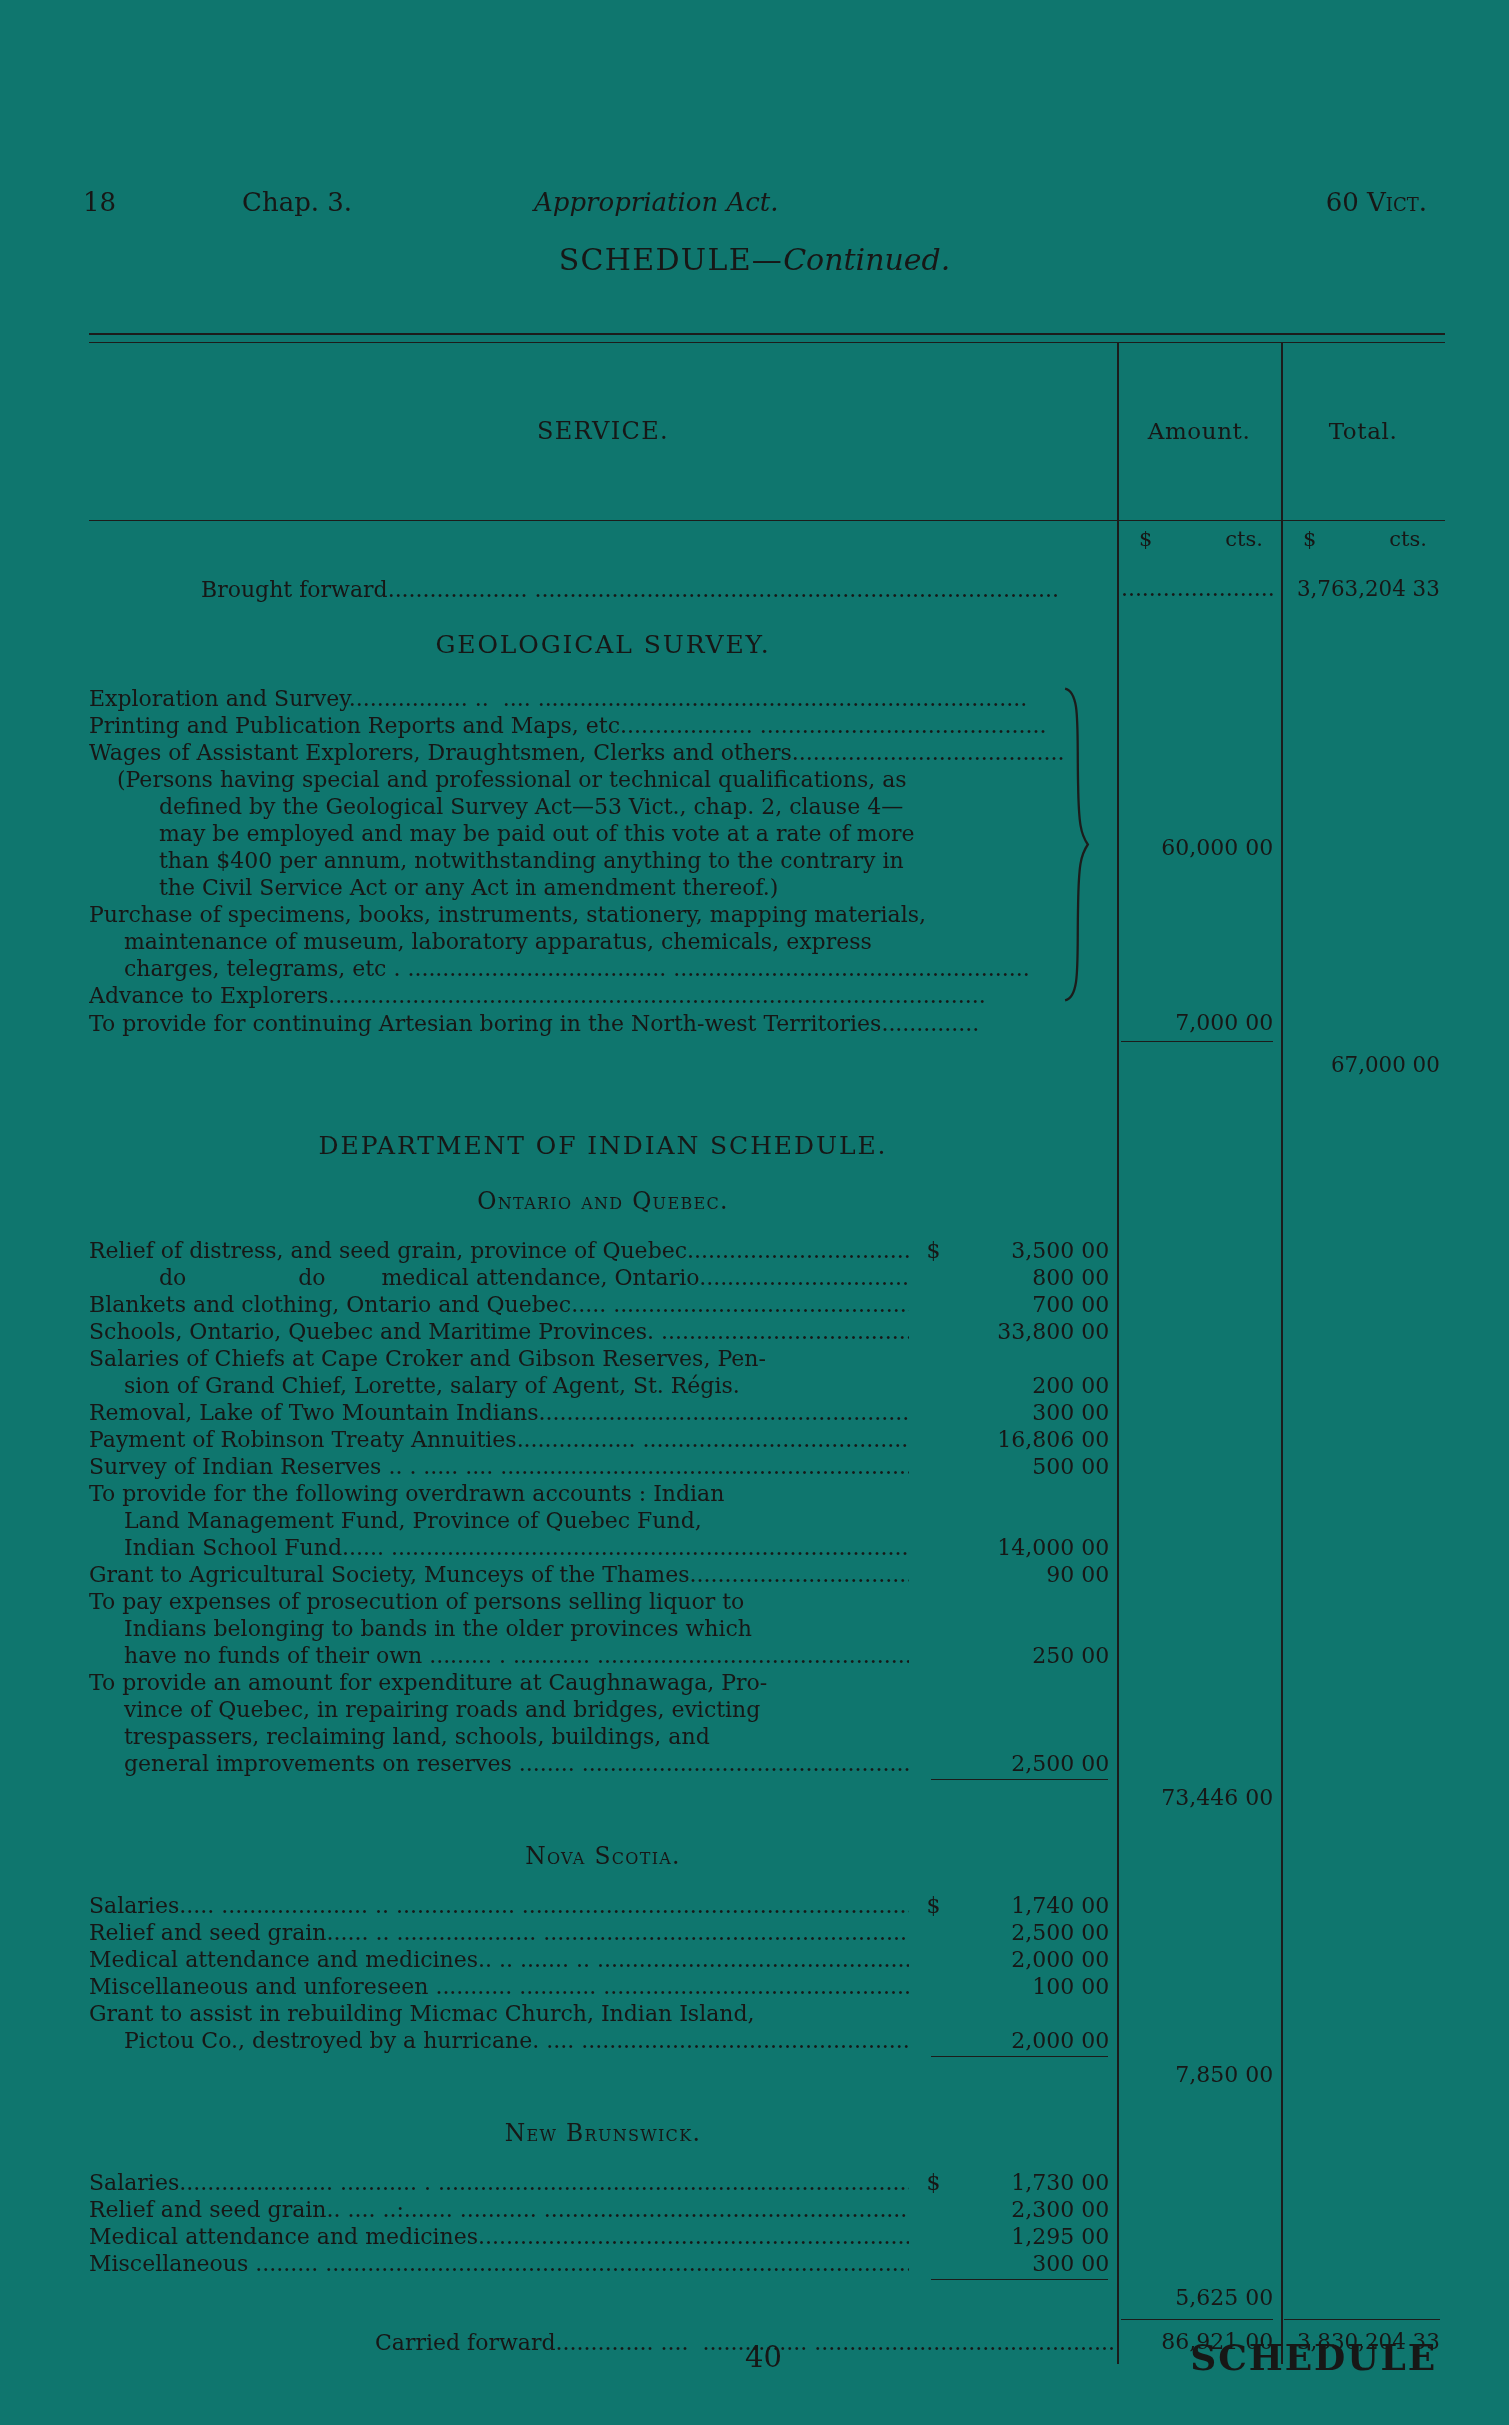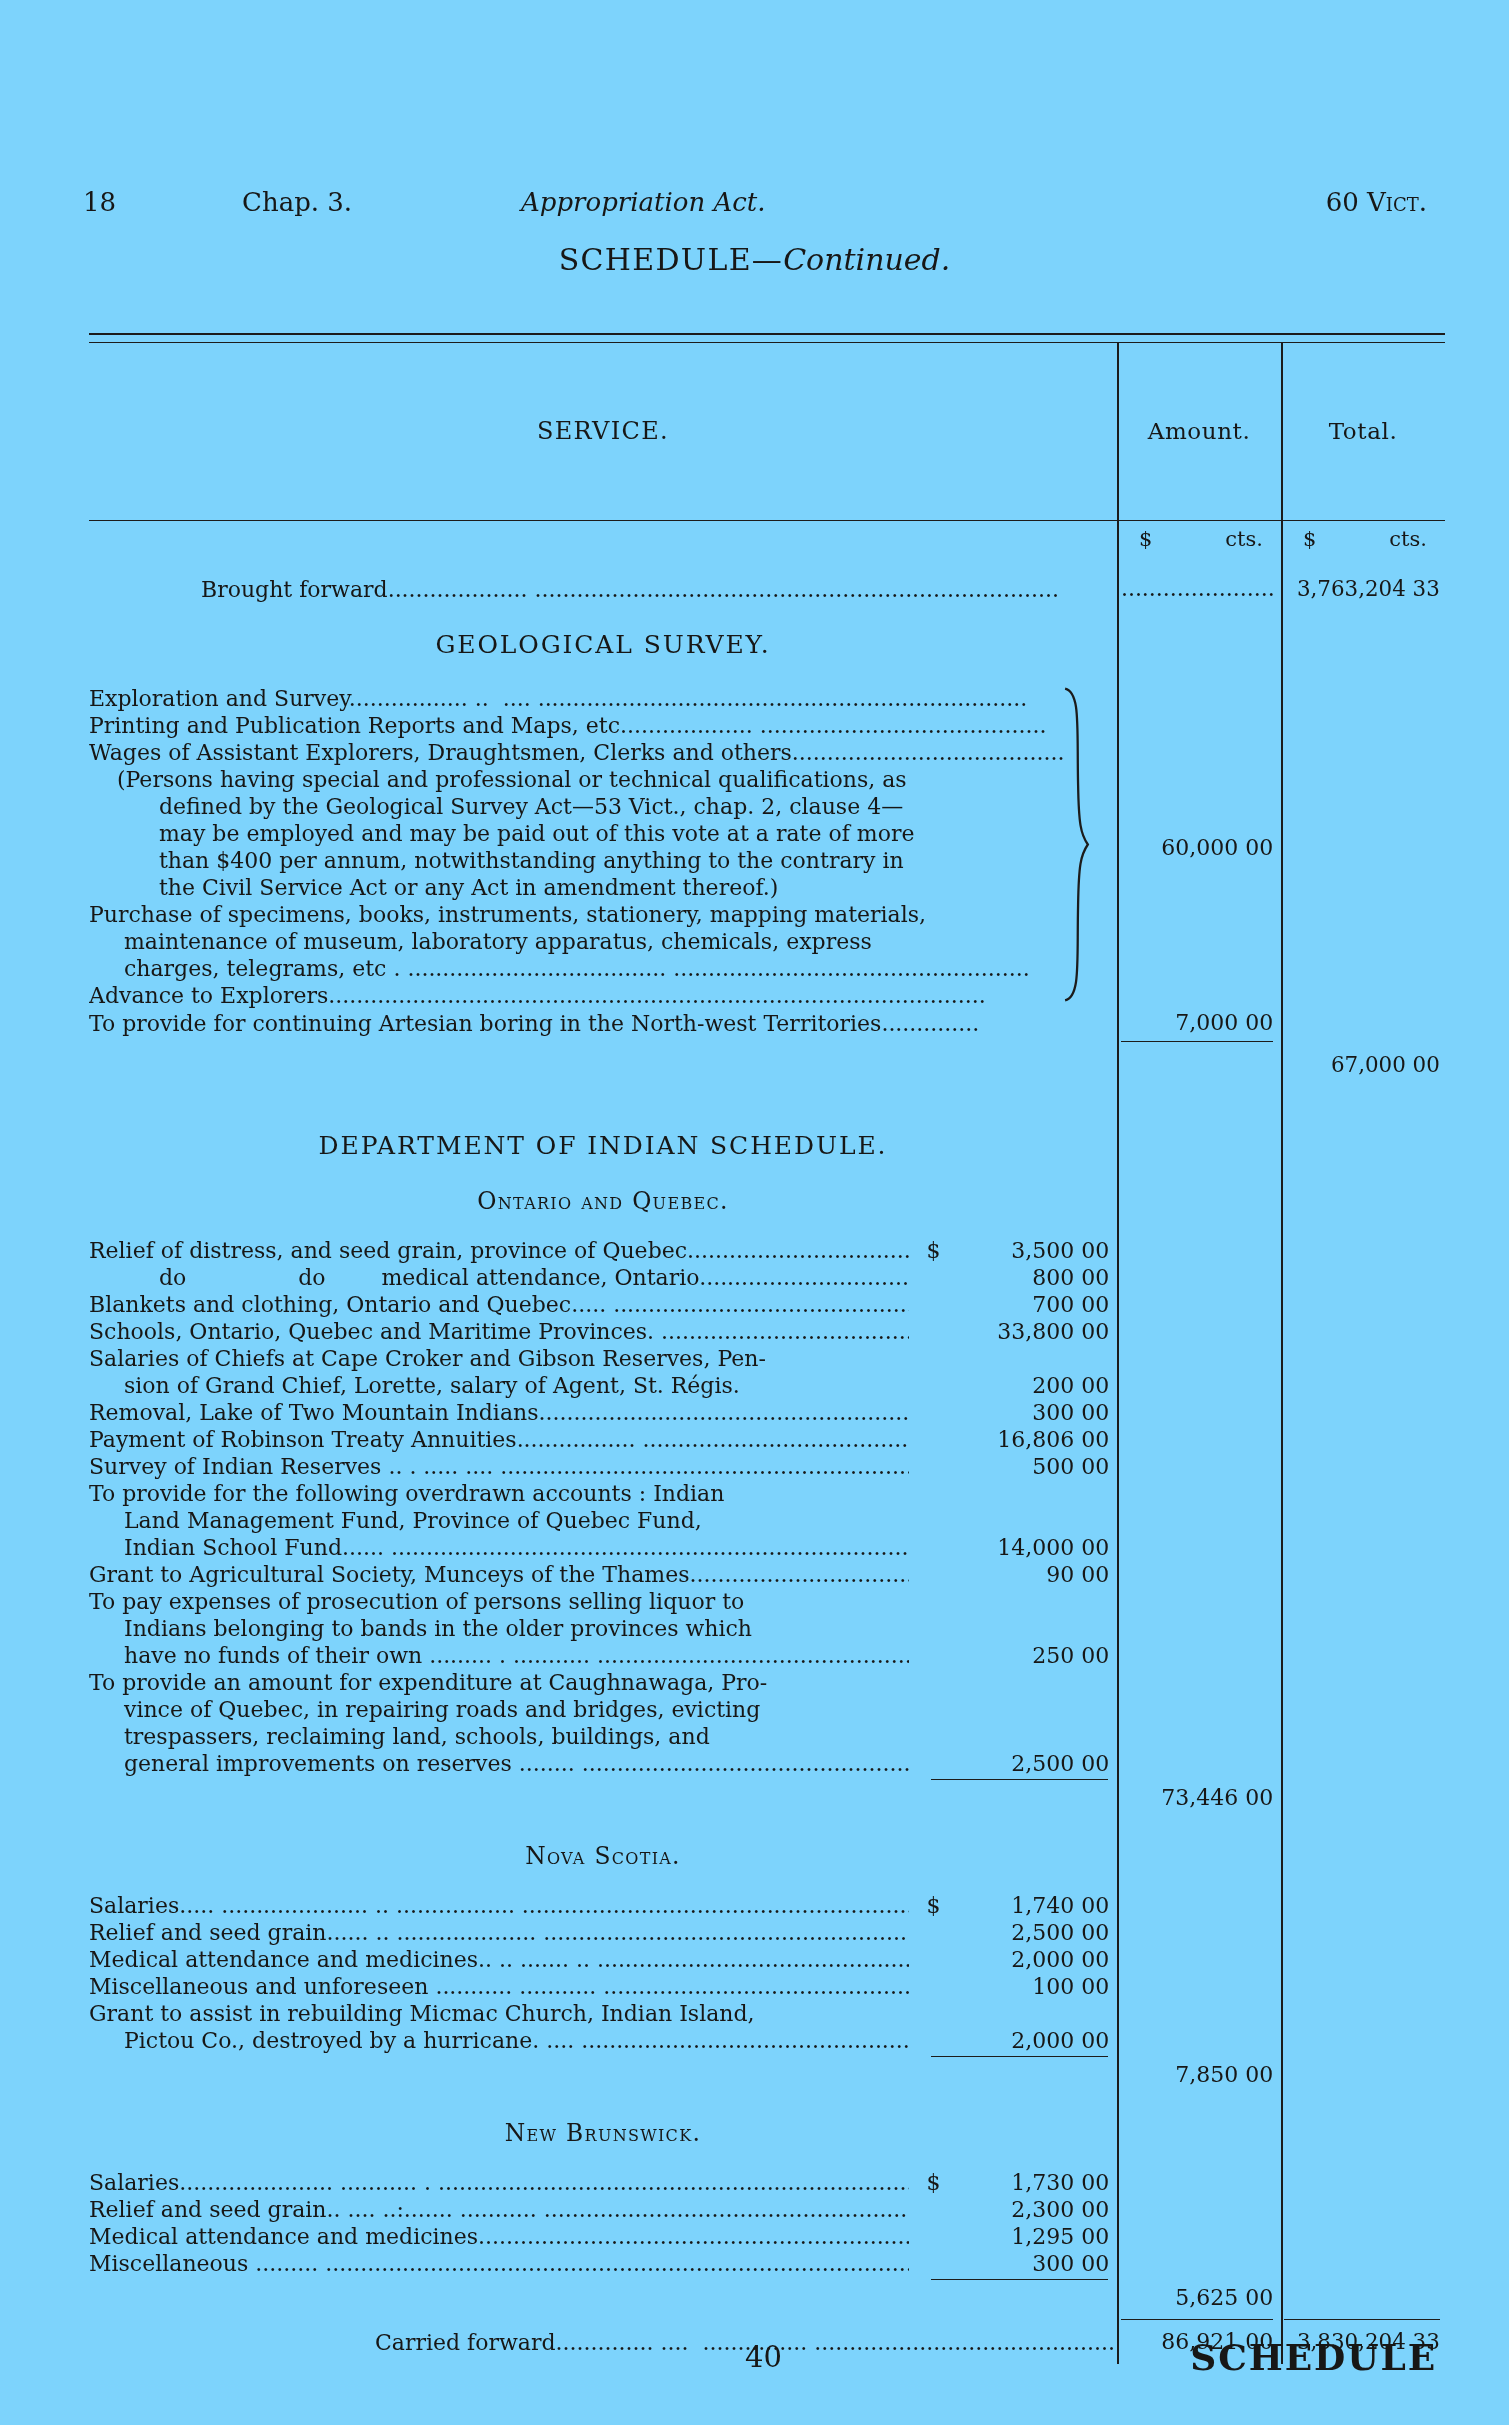--- a/index.html
+++ b/index.html
@@ -1,24 +1,24 @@
 <!DOCTYPE html>
 <html style="font-size:10.4px"><head>
 <meta charset="utf-8">
 <style>
   html,body{margin:0;padding:0;background:#cfccc5;}
-  .page{position:relative;width:1509px;height:2426px;background:#7dd3fc;color:#171716;
+  .page{position:relative;width:1509px;height:2426px;background:#0f766e;color:#171716;
         font-family:"DejaVu Serif","Liberation Serif",serif;font-size:22px;overflow:hidden;}
 
   
   .runhead{position:absolute;top:187px;left:0;width:100%;height:36px;font-size:26px;}
   .runhead span{position:absolute;top:0;white-space:pre;}
   .rh-num{left:83px;}
   .rh-chap{left:242px;}
-  .rh-title{left:521px;font-style:italic;}
+  .rh-title{left:534px;font-style:italic;}
   .rh-reg{right:82px;font-variant:small-caps;}
   .schedtitle{position:absolute;top:242px;left:0;width:100%;text-align:center;font-size:30px;}
   .schedtitle .rom{letter-spacing:1.3px;}
   .schedtitle .ita{font-style:italic;}
 
   
   .tablewrap{position:absolute;top:333px;left:89px;width:1356px;}
   .dblrule{height:6.5px;border-top:2.6px solid #1c1c1b;border-bottom:1.3px solid #1c1c1b;}
   .tbody{position:relative;}
   .v1,.v2{position:absolute;top:0;bottom:0;width:1.9px;background:#1c1c1b;}

